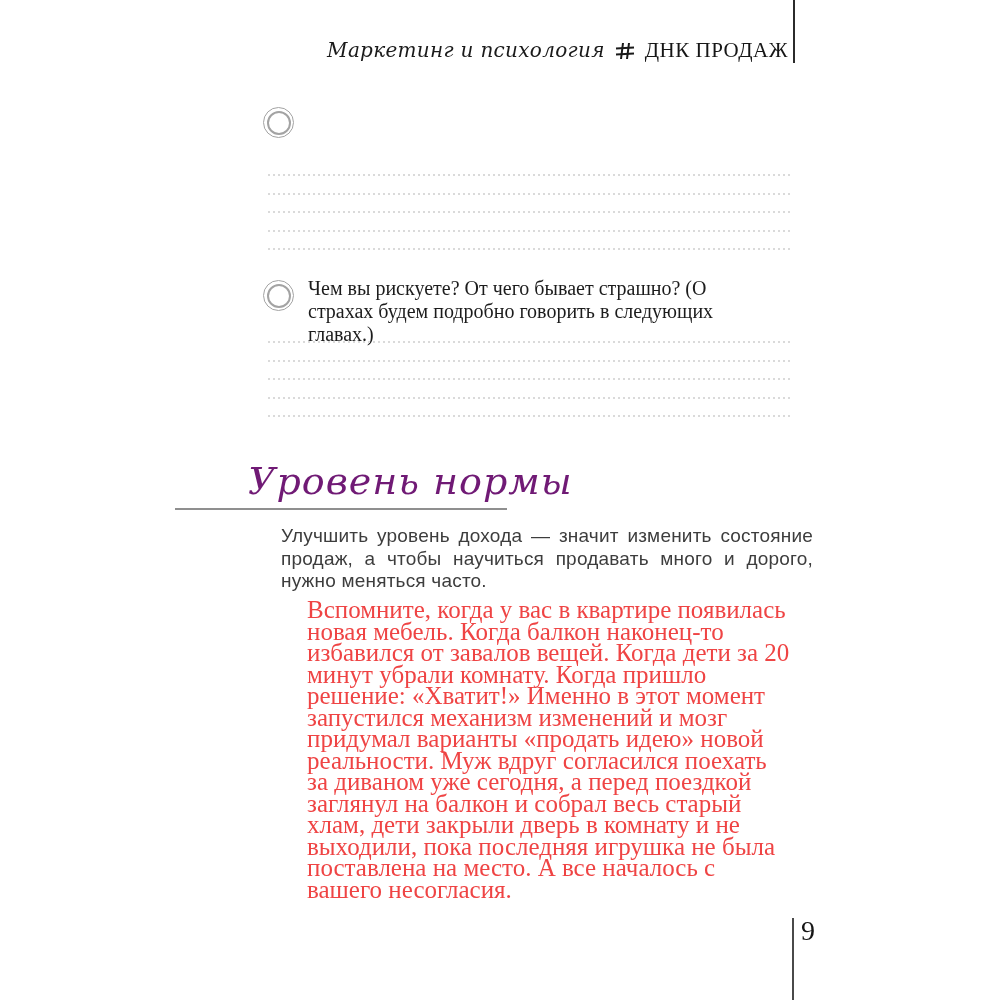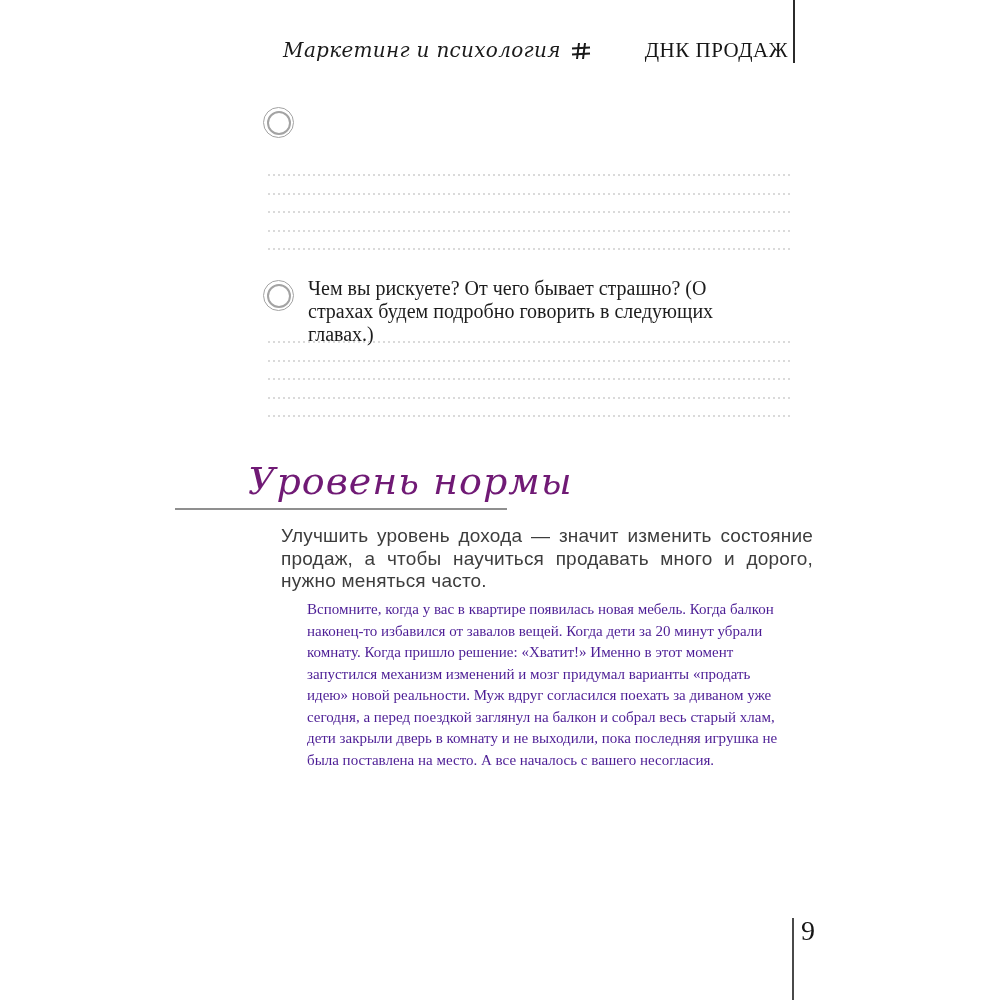--- a/index.html
+++ b/index.html
@@ -33,21 +33,20 @@
     font-family:"DejaVu Serif", serif;
     font-style:italic;
     font-size:20px; color:#1a1a1a;
     letter-spacing:0.3px;
   }
   .hash-icon{align-self:center; margin-top:4px;}
   .book-title{
     font-family:"Liberation Serif", serif;
     font-size:21px; color:#161616;
     letter-spacing:0.5px;
-    margin-left:44px;
   }
   .head-rule{
     position:absolute; left:793px; top:0;
     width:2px; height:63px; background:var(--bar-dark);
   }
 
   
   .question{
     position:absolute; left:263px; width:540px;
     display:flex; gap:14px; align-items:flex-start;
@@ -99,22 +98,22 @@
   .intro-paragraph{
     position:absolute; left:263px; top:525px; width:532px;
     font-family:"Liberation Sans", sans-serif;
     font-size:19px; line-height:22.5px;
     color:var(--sans-text);
     text-align:justify; letter-spacing:0.2px;margin-left:18px;
   }
   .body-paragraph{
     position:absolute; left:307px; top:599px; width:486px;
     font-family:"Liberation Serif", serif;
-    font-size:15px; line-height:21.5px;
-    color:#4c1d95; text-align:left;
+    font-size:25px; line-height:21.5px;
+    color:#ef4444; text-align:left;
   }
 
   
   .pull-quote{
     position:absolute; left:263px; top:833px; width:540px;
     font-family:"Liberation Sans", sans-serif;
     font-weight:bold; font-size:21px; line-height:28.5px;
     color:var(--quote-gray);
     letter-spacing:0.4px;
     white-space:pre-line;

